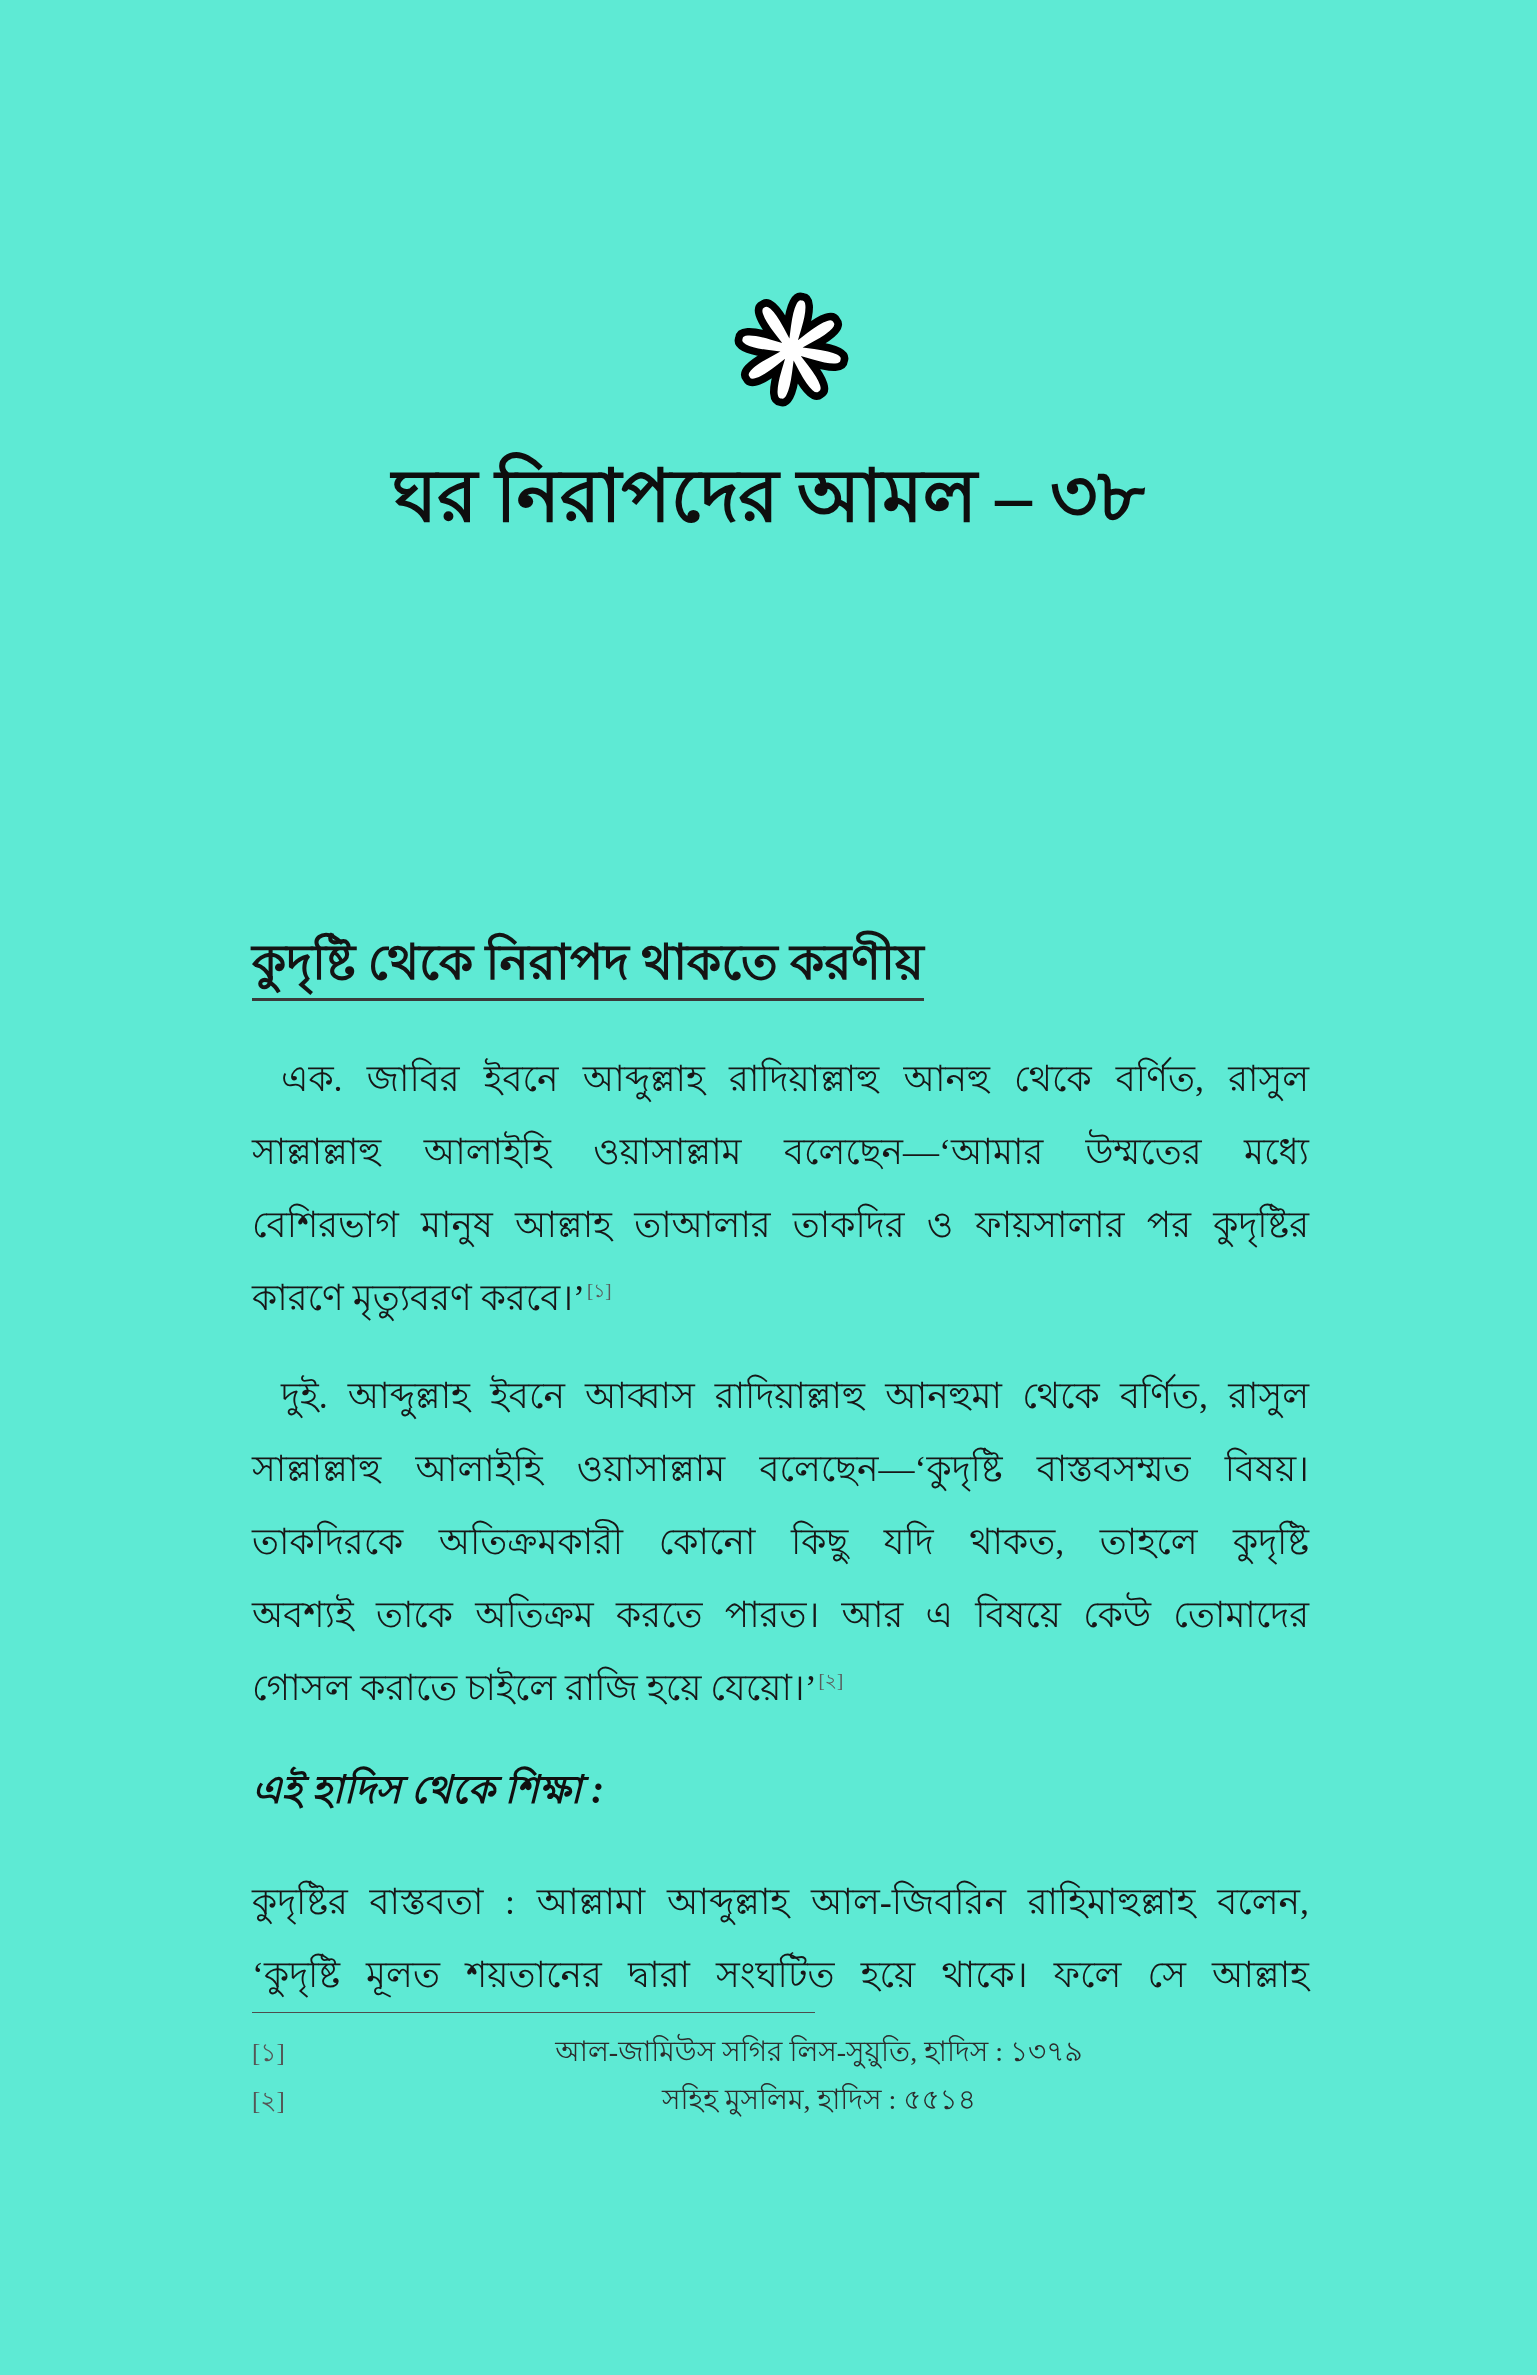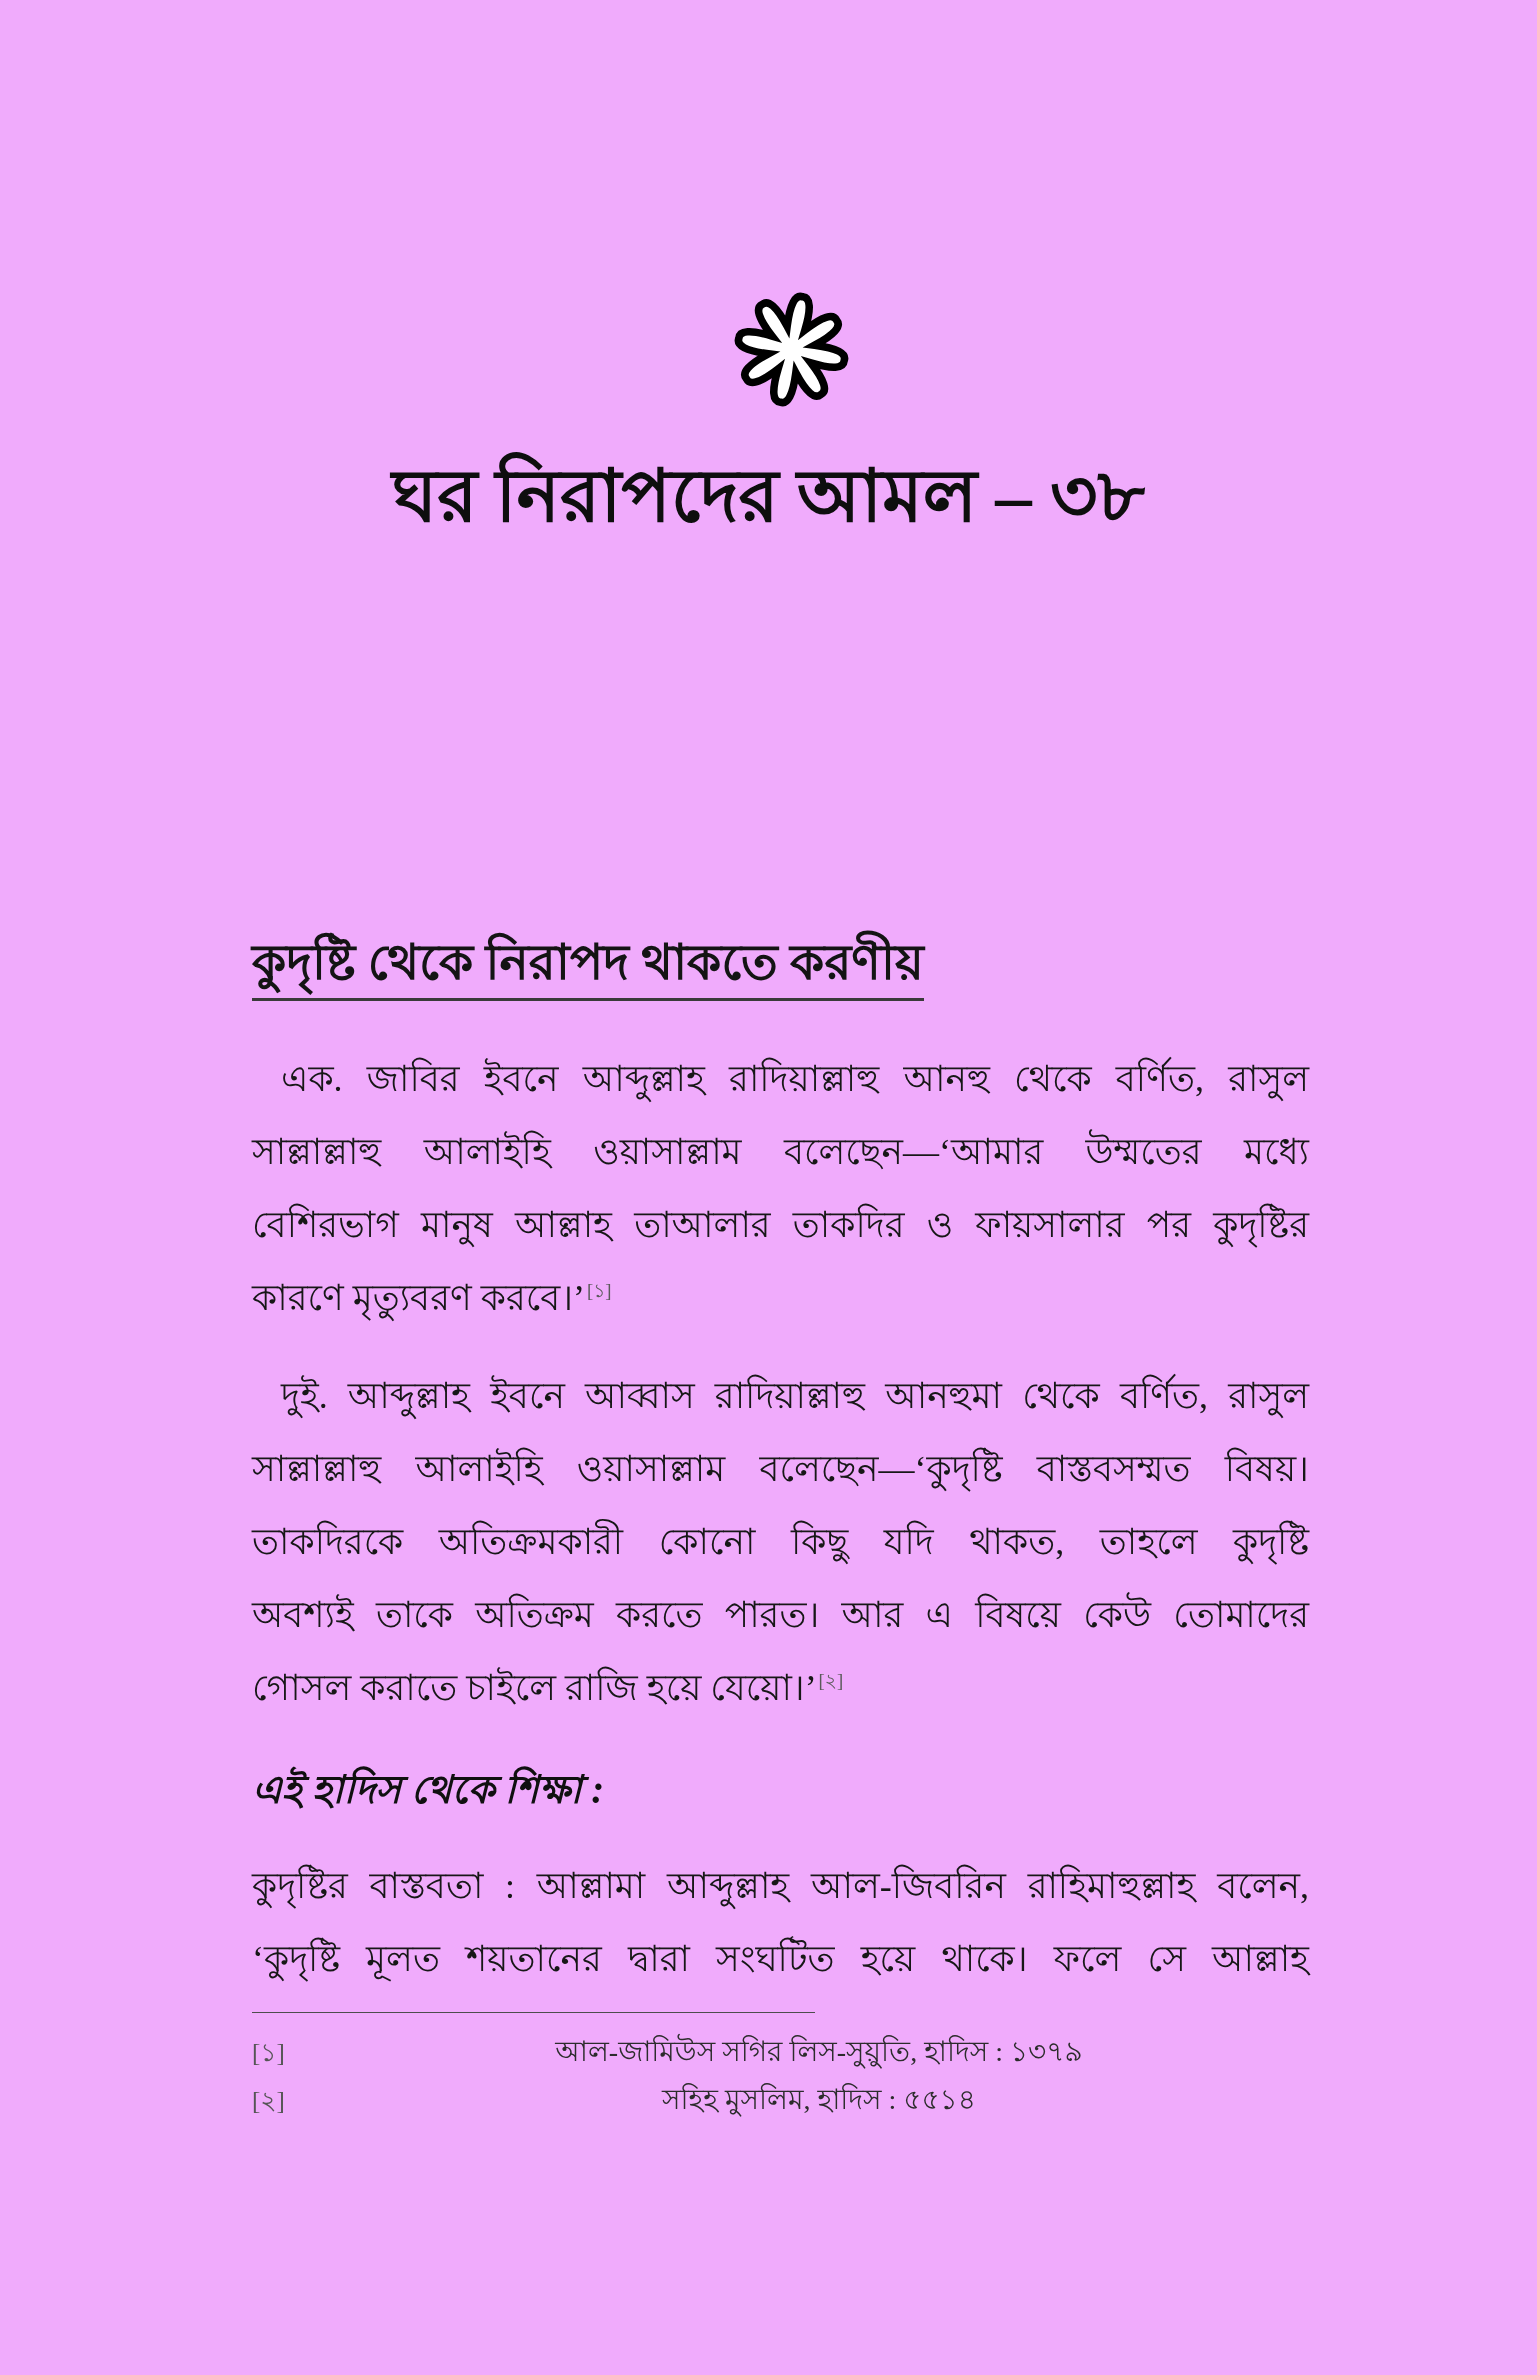--- a/index.html
+++ b/index.html
@@ -10,21 +10,21 @@
   body {
     width: 1537px;
     height: 2376px;
     position: relative;
     font-family: "Liberation Serif", "DejaVu Serif", serif;
     color: #141414;
   }
   .page {
     position: absolute;
     inset: 0;
-    background: #f0abfc;
+    background: #5eead4;
     overflow: hidden;
   }
   .ornament {
     position: absolute;
     top: 286px;
     left: 733px;
     width: 117px;
     height: 127px;
   }
   .chapter-title {
@@ -64,21 +64,21 @@
     text-align: justify;
     text-align-last: justify;
   }
   .line.last {
     text-align: right;
     text-align-last: left;
   }
   .line.indent { text-indent: 29px; }
   .lead { font-weight: 400; }
   .lesson-heading {
-    margin: 38px 0 33px 0;
+    margin: 38px 0 49px 0;
     font-size: 39px;
     font-weight: 700;
     font-style: italic;
     line-height: 54px;
     color: #101010;
   }
   sup.fnref {
     font-size: 0.52em;
     color: #5a5a5a;
     vertical-align: super;

